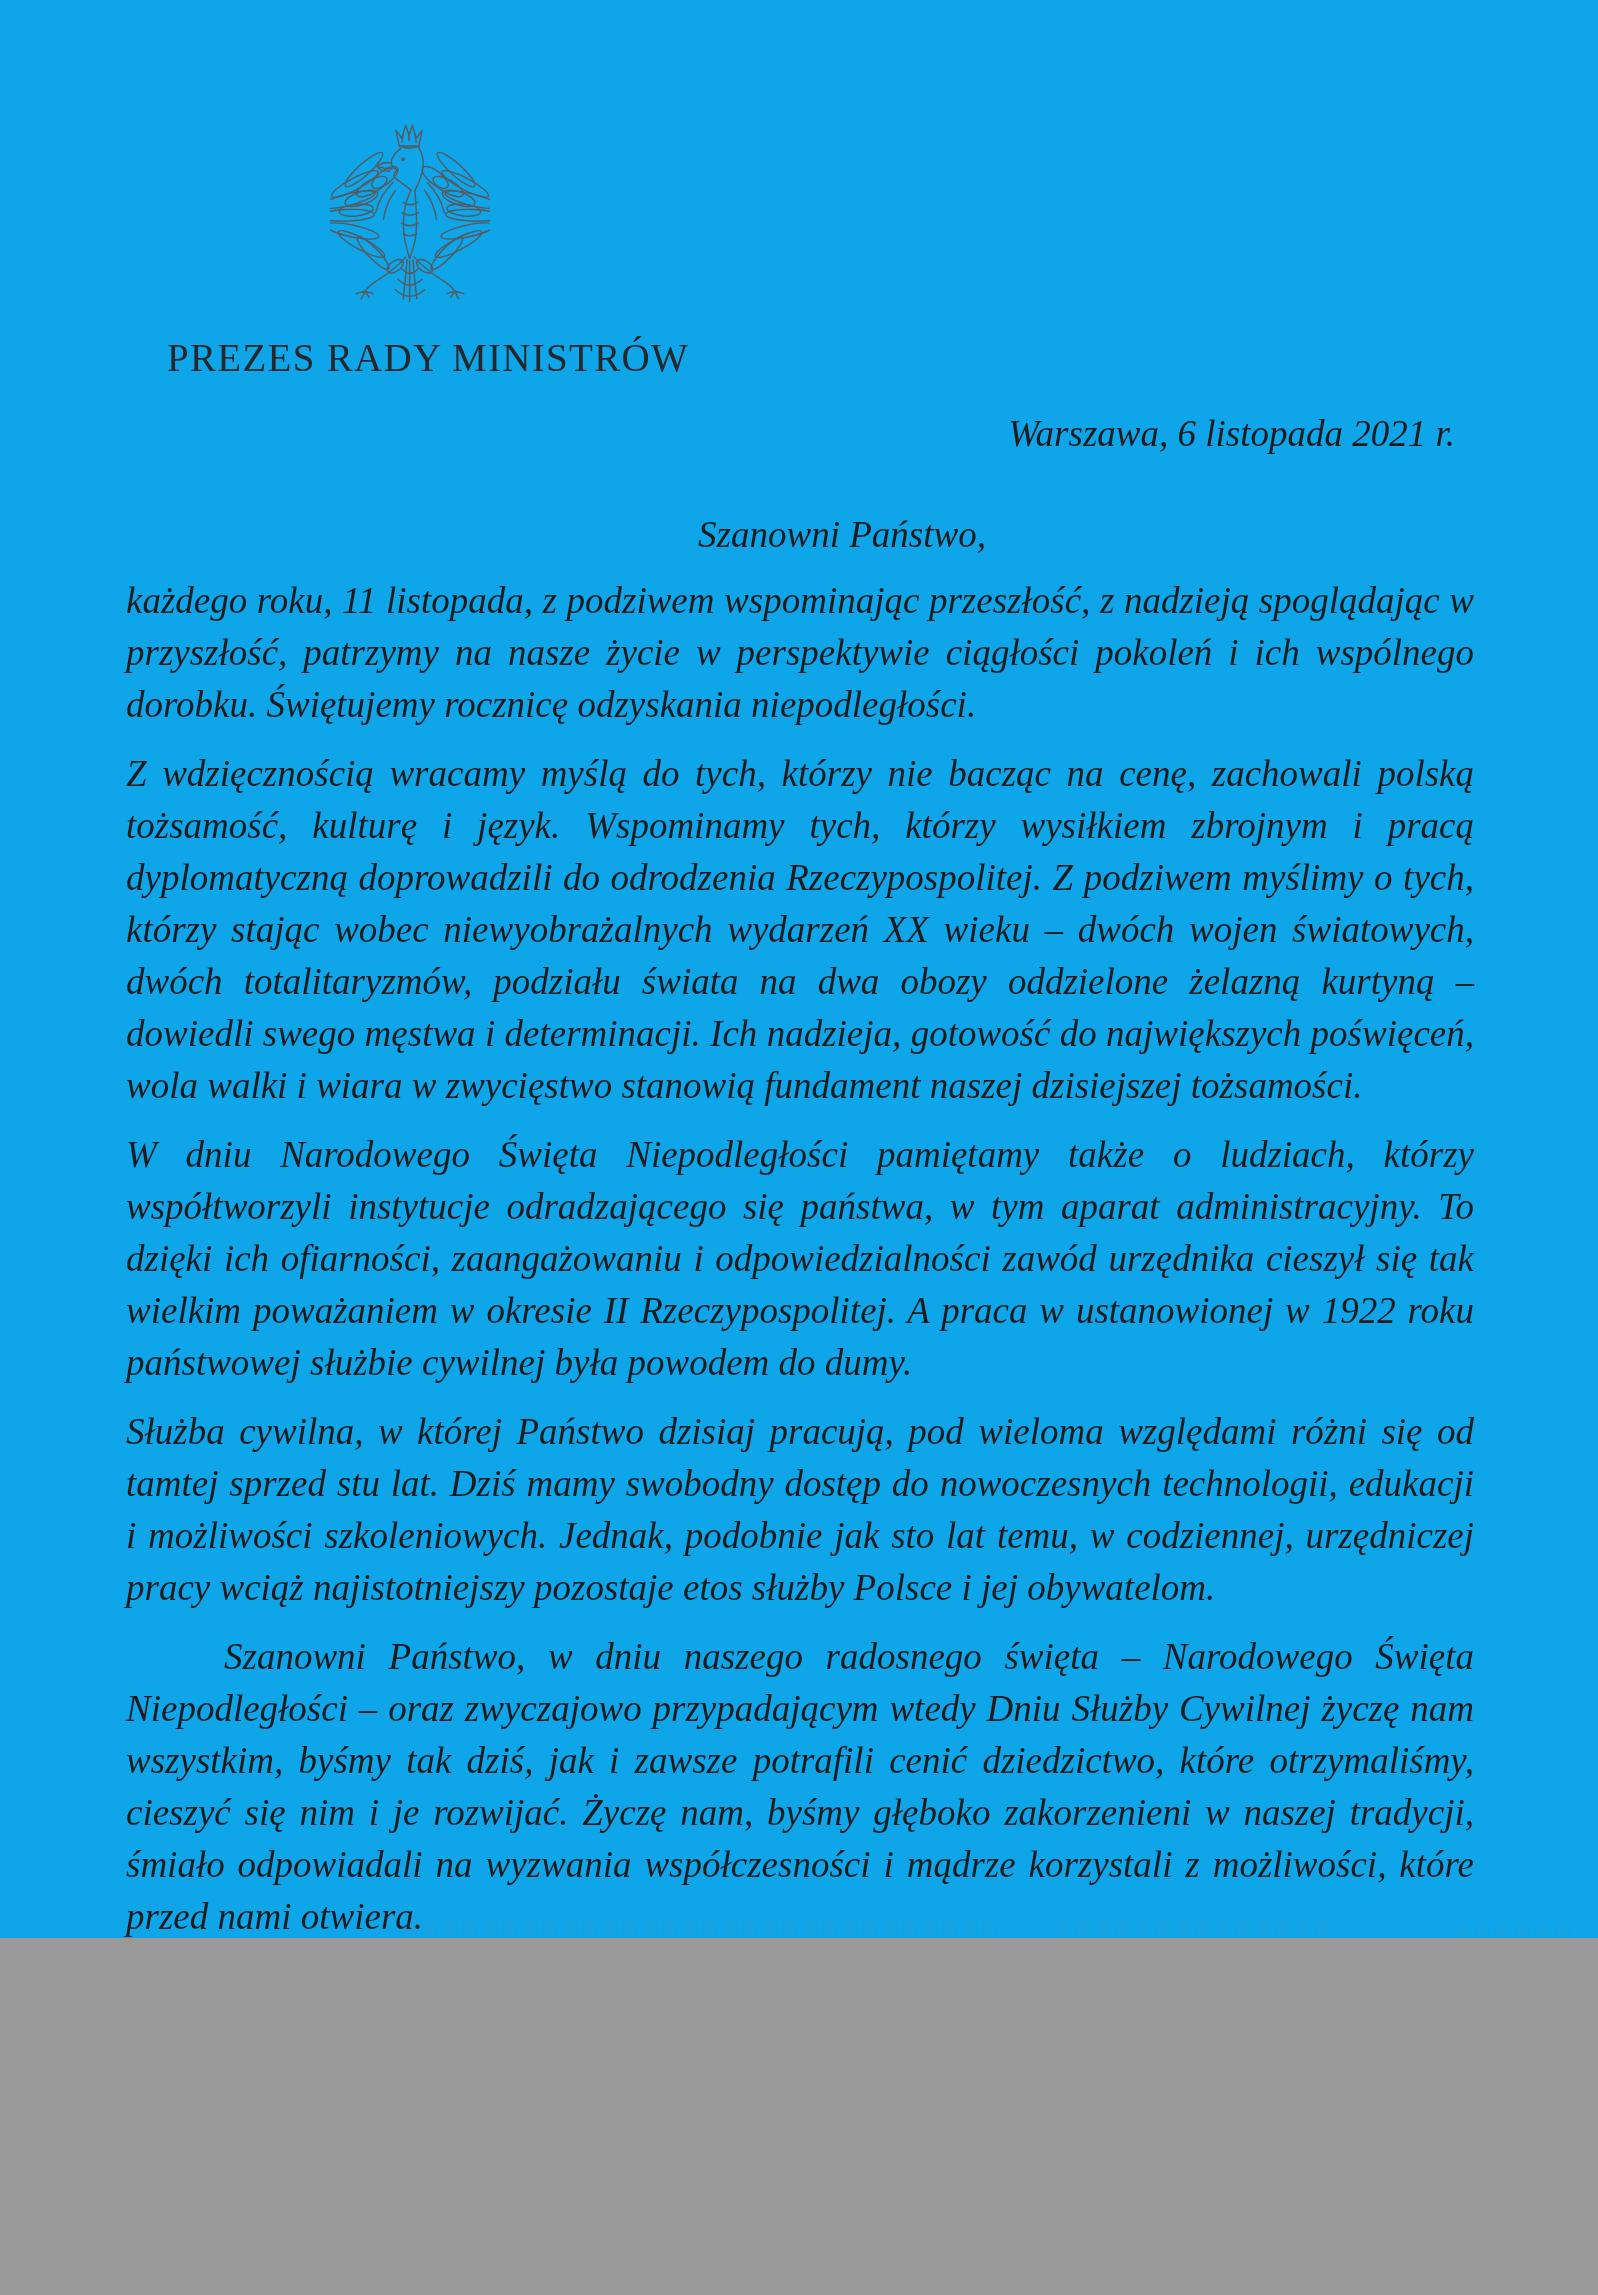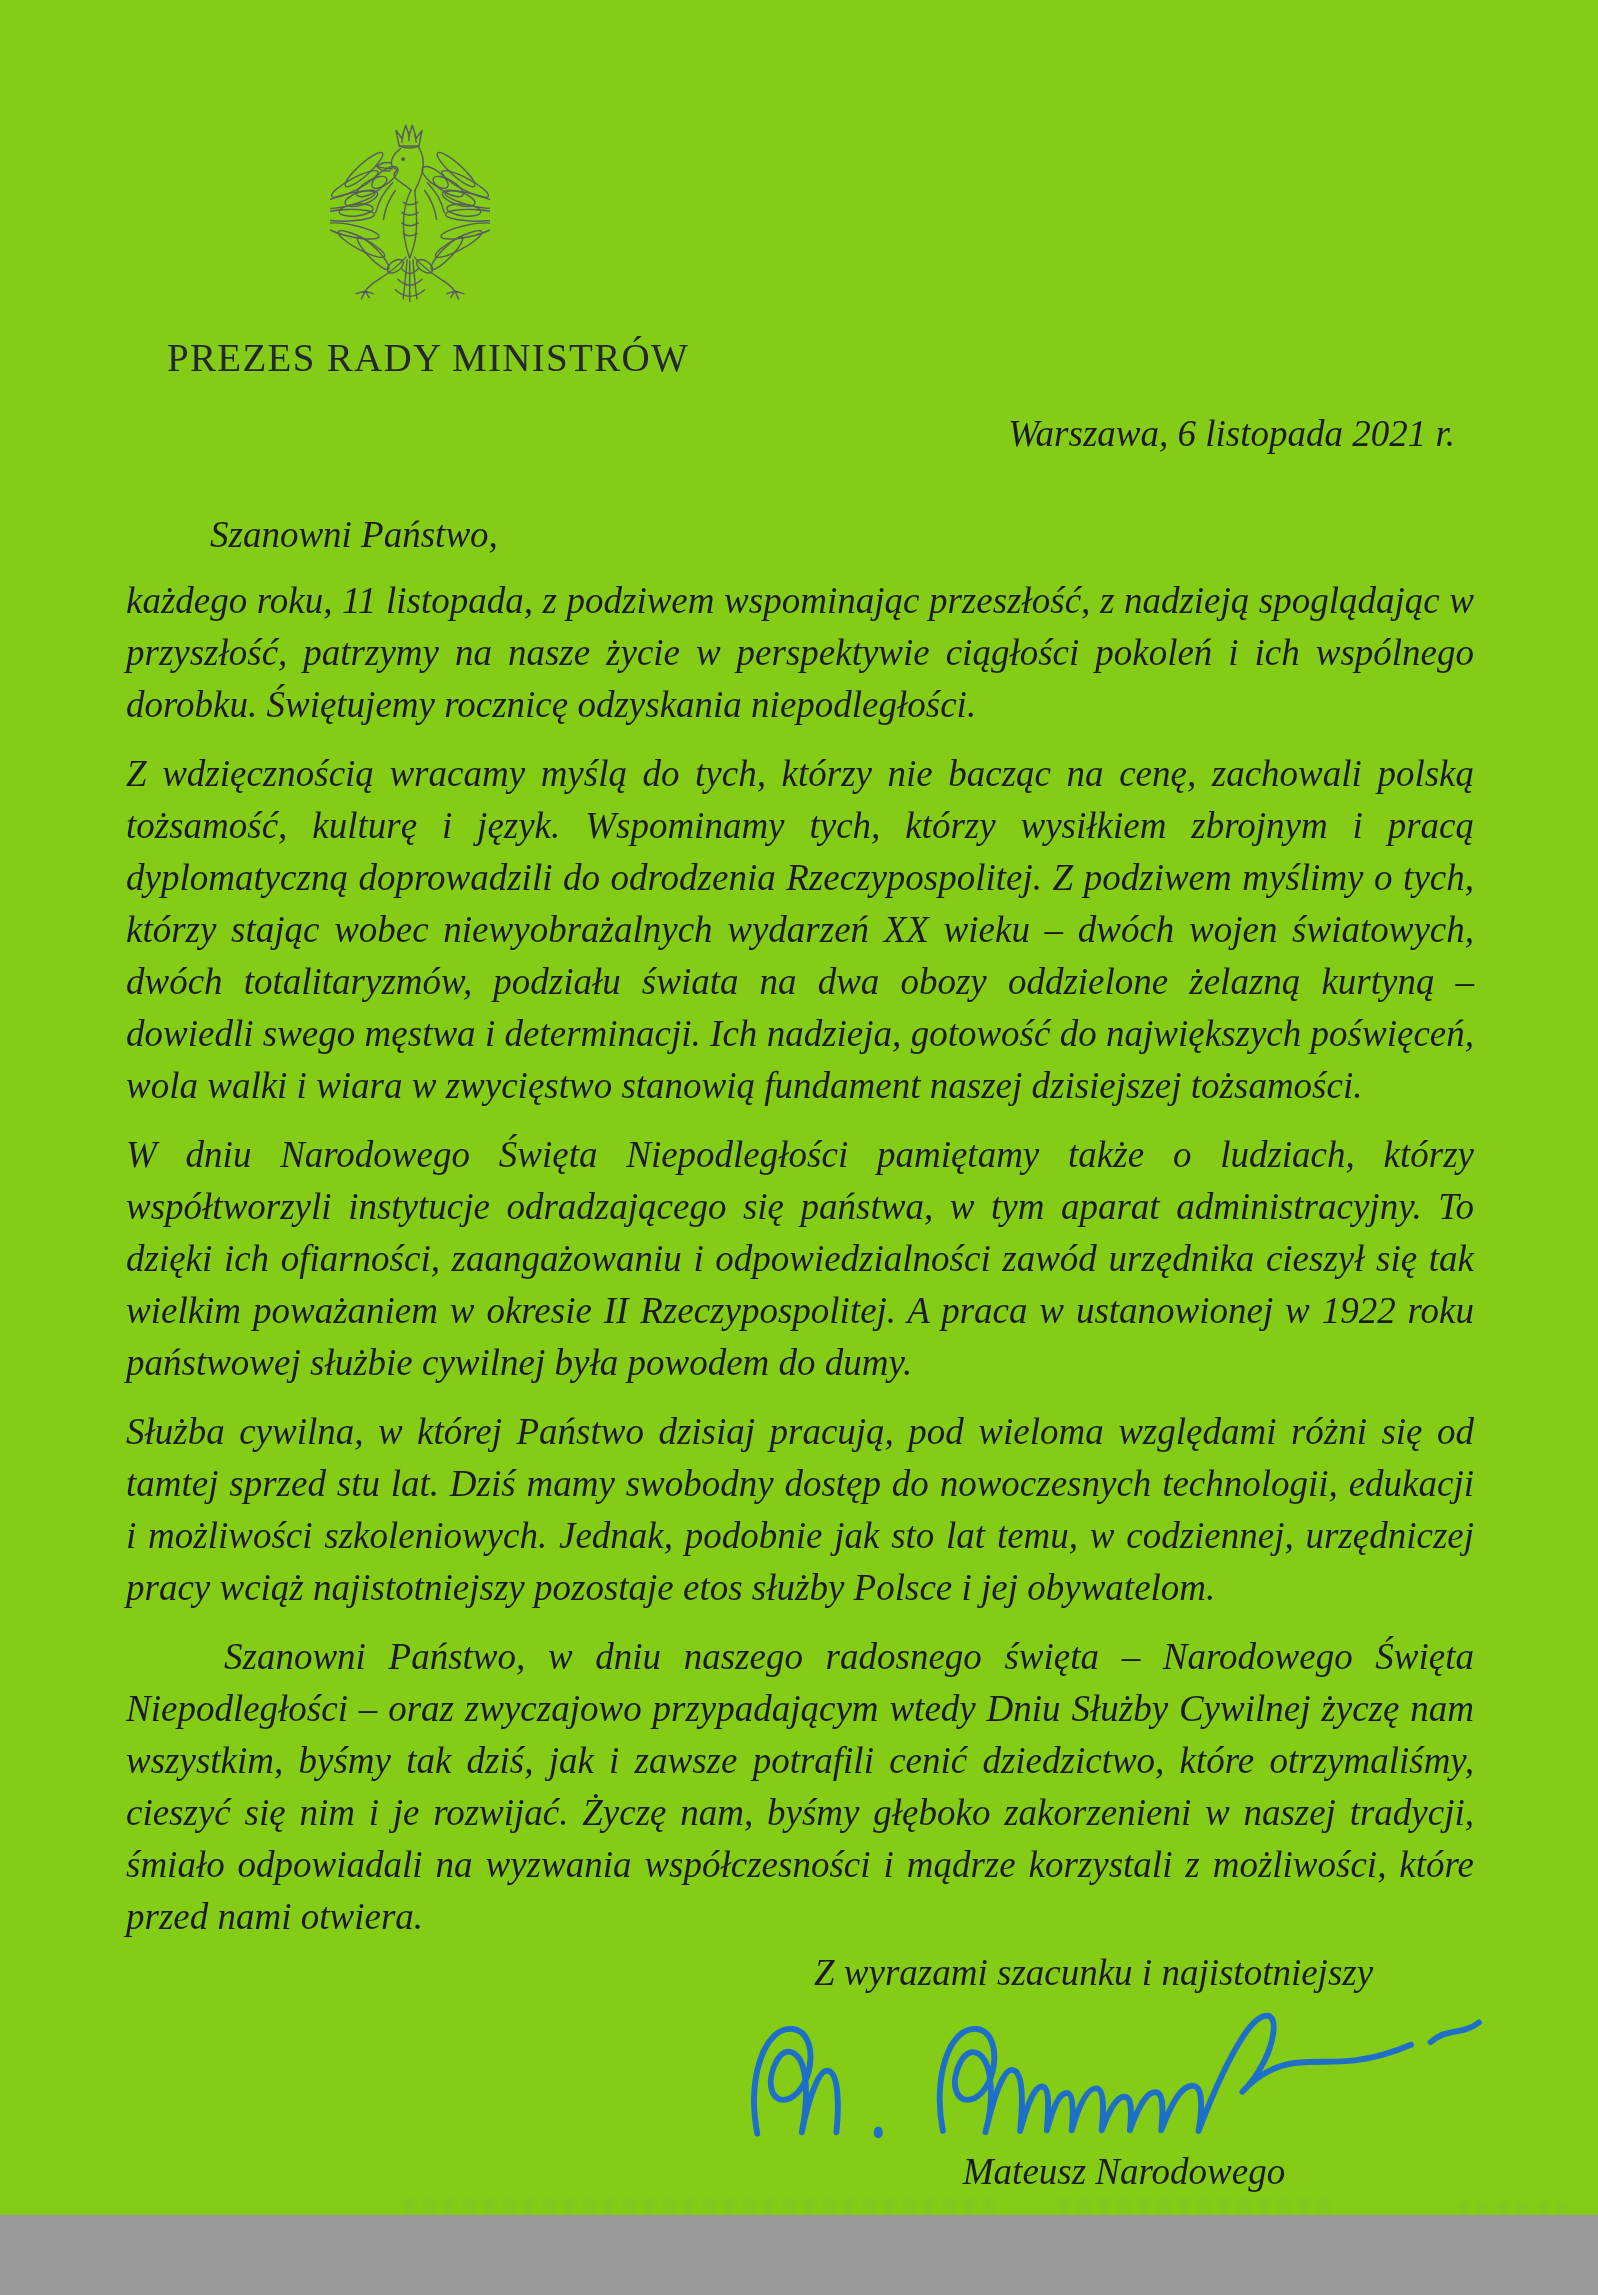--- a/index.html
+++ b/index.html
@@ -1,20 +1,20 @@
 <!DOCTYPE html>
 <html style="font-size:10.5px"><head>
 <meta charset="utf-8">
 <style>
   html,body{margin:0;padding:0;background:#9a9a9a;}
   .page{
     position:relative;
     width:1599px;
-    height:2215px;
-    background:#84cc16;
+    height:1938px;
+    background:#0ea5e9;
     overflow:hidden;
     font-family:"Liberation Serif", serif;
     color:#1c1c20;
   }
   
   .emblem{
     position:absolute;
     left:330px; top:122px;
     width:160px; height:184px;
   }
@@ -40,21 +40,21 @@
     left:126px; top:509px;
     width:1348px;
     font-style:italic;
     font-size:37px;
     line-height:52px;
     text-align:justify;
   }
   .salutation{
     text-indent:84px;
     margin:0 0 13.7px 0;
-    text-align:left;
+    text-align:center;
   }
   .para{ margin:0 0 17px 0; }
   .para.indented{ text-indent:98px; }
   .para:last-child{ margin-bottom:0; }
   
   .closing{
     position:absolute;
     left:814px; top:1951px;
     font-style:italic;
     font-size:37px;

